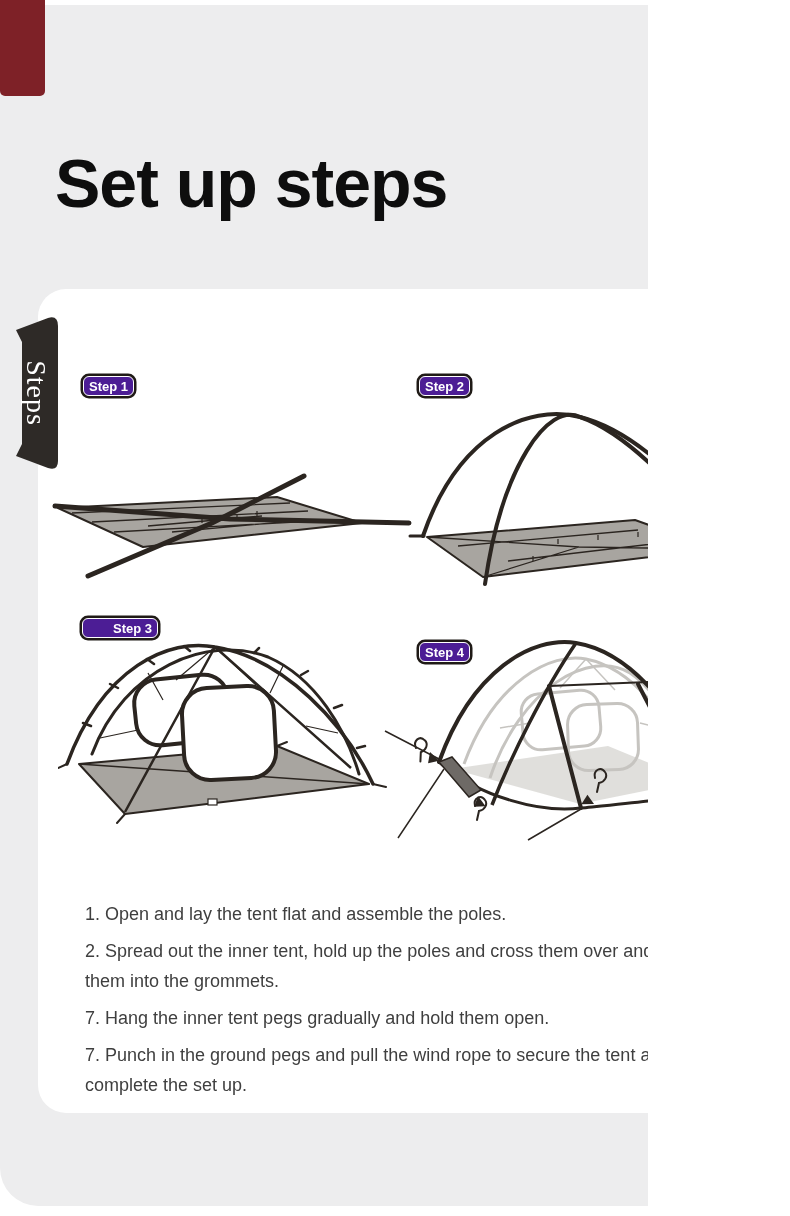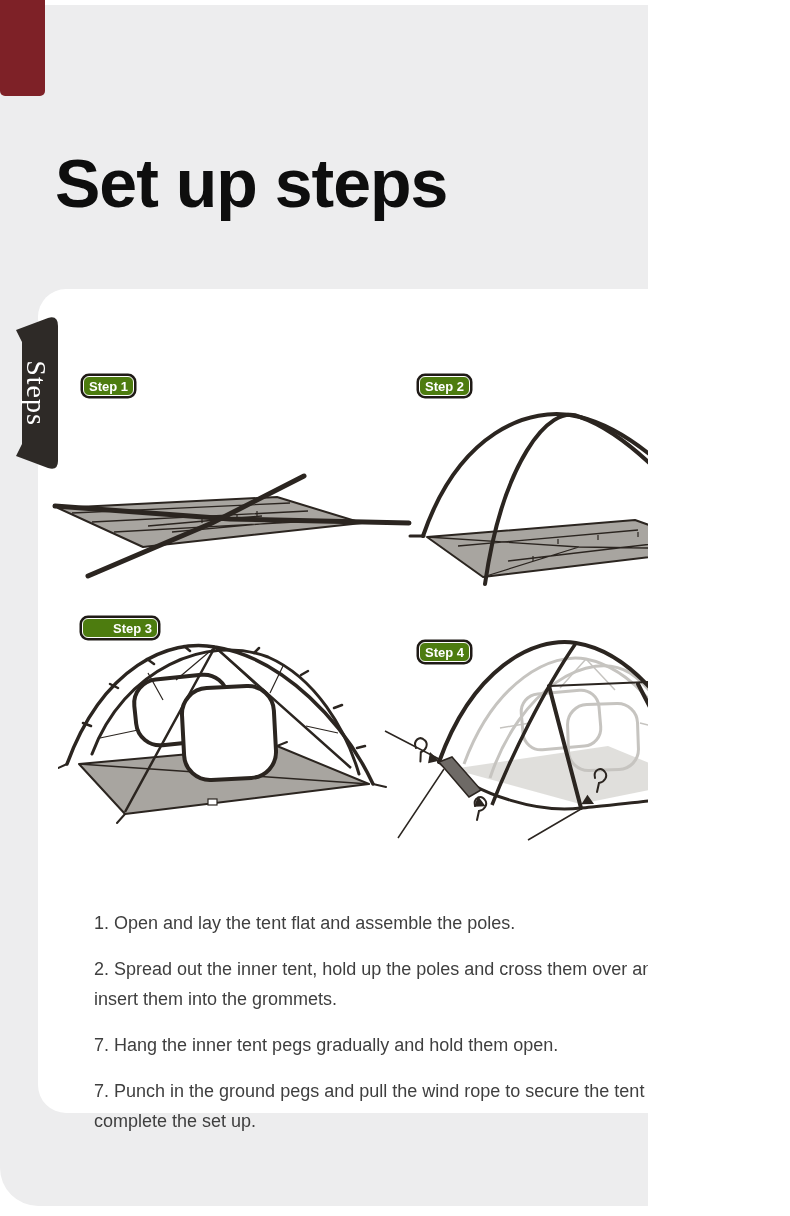--- a/index.html
+++ b/index.html
@@ -17,37 +17,37 @@
 
   .card{position:absolute;left:38px;top:289px;width:714px;height:824px;
     background:#FFFFFF;border-radius:28px;z-index:2;}
 
   .ribbon{position:absolute;left:8px;top:312px;width:56px;height:162px;z-index:6;}
   .ribbon-label-wrap{position:absolute;left:8px;top:312px;width:56px;height:162px;z-index:7;
     display:flex;align-items:center;justify-content:center;pointer-events:none;}
   .ribbon-label{transform:rotate(90deg);color:#FFFFFF;font-family:"Liberation Serif",serif;
     font-size:28px;letter-spacing:1px;white-space:nowrap;}
 
-  .step-badge{position:absolute;z-index:4;background:#4d7c0f;color:#FFFFFF;
+  .step-badge{position:absolute;z-index:4;background:#4c1d95;color:#FFFFFF;
     border:1.5px solid #FFFFFF;box-shadow:0 0 0 2.5px #1F1A16;border-radius:6px;
     height:18px;padding:0 5px;display:flex;align-items:center;justify-content:center;
     font-size:13px;font-weight:bold;white-space:nowrap;}
   .badge-1{left:83px;top:376px;}
   .badge-2{left:419px;top:376px;}
   .badge-3{left:82px;top:618px;padding-left:30px;}
   .badge-4{left:419px;top:642px;}
 
   .ill{position:absolute;z-index:3;}
   .ill1{left:52px;top:466px;width:360px;height:122px;}
   .ill2{left:398px;top:406px;width:362px;height:185px;}
   .ill3{left:58px;top:638px;width:345px;height:195px;}
   .ill4{left:380px;top:628px;width:380px;height:215px;}
 
   .instructions{position:absolute;left:78px;top:892px;width:634px;z-index:3;}
-  .instructions p{margin:16px;font-size:18px;line-height:30px;color:#3F3F3F;}
+  .instructions p{margin:7px;font-size:18px;line-height:30px;color:#3F3F3F;}
 </style>
 </head>
 <body>
 
 <div class="page">
 
   <div class="gray-section"></div>
   <div class="corner-flag"></div>
 
   <div class="page-title">Set up steps</div>

